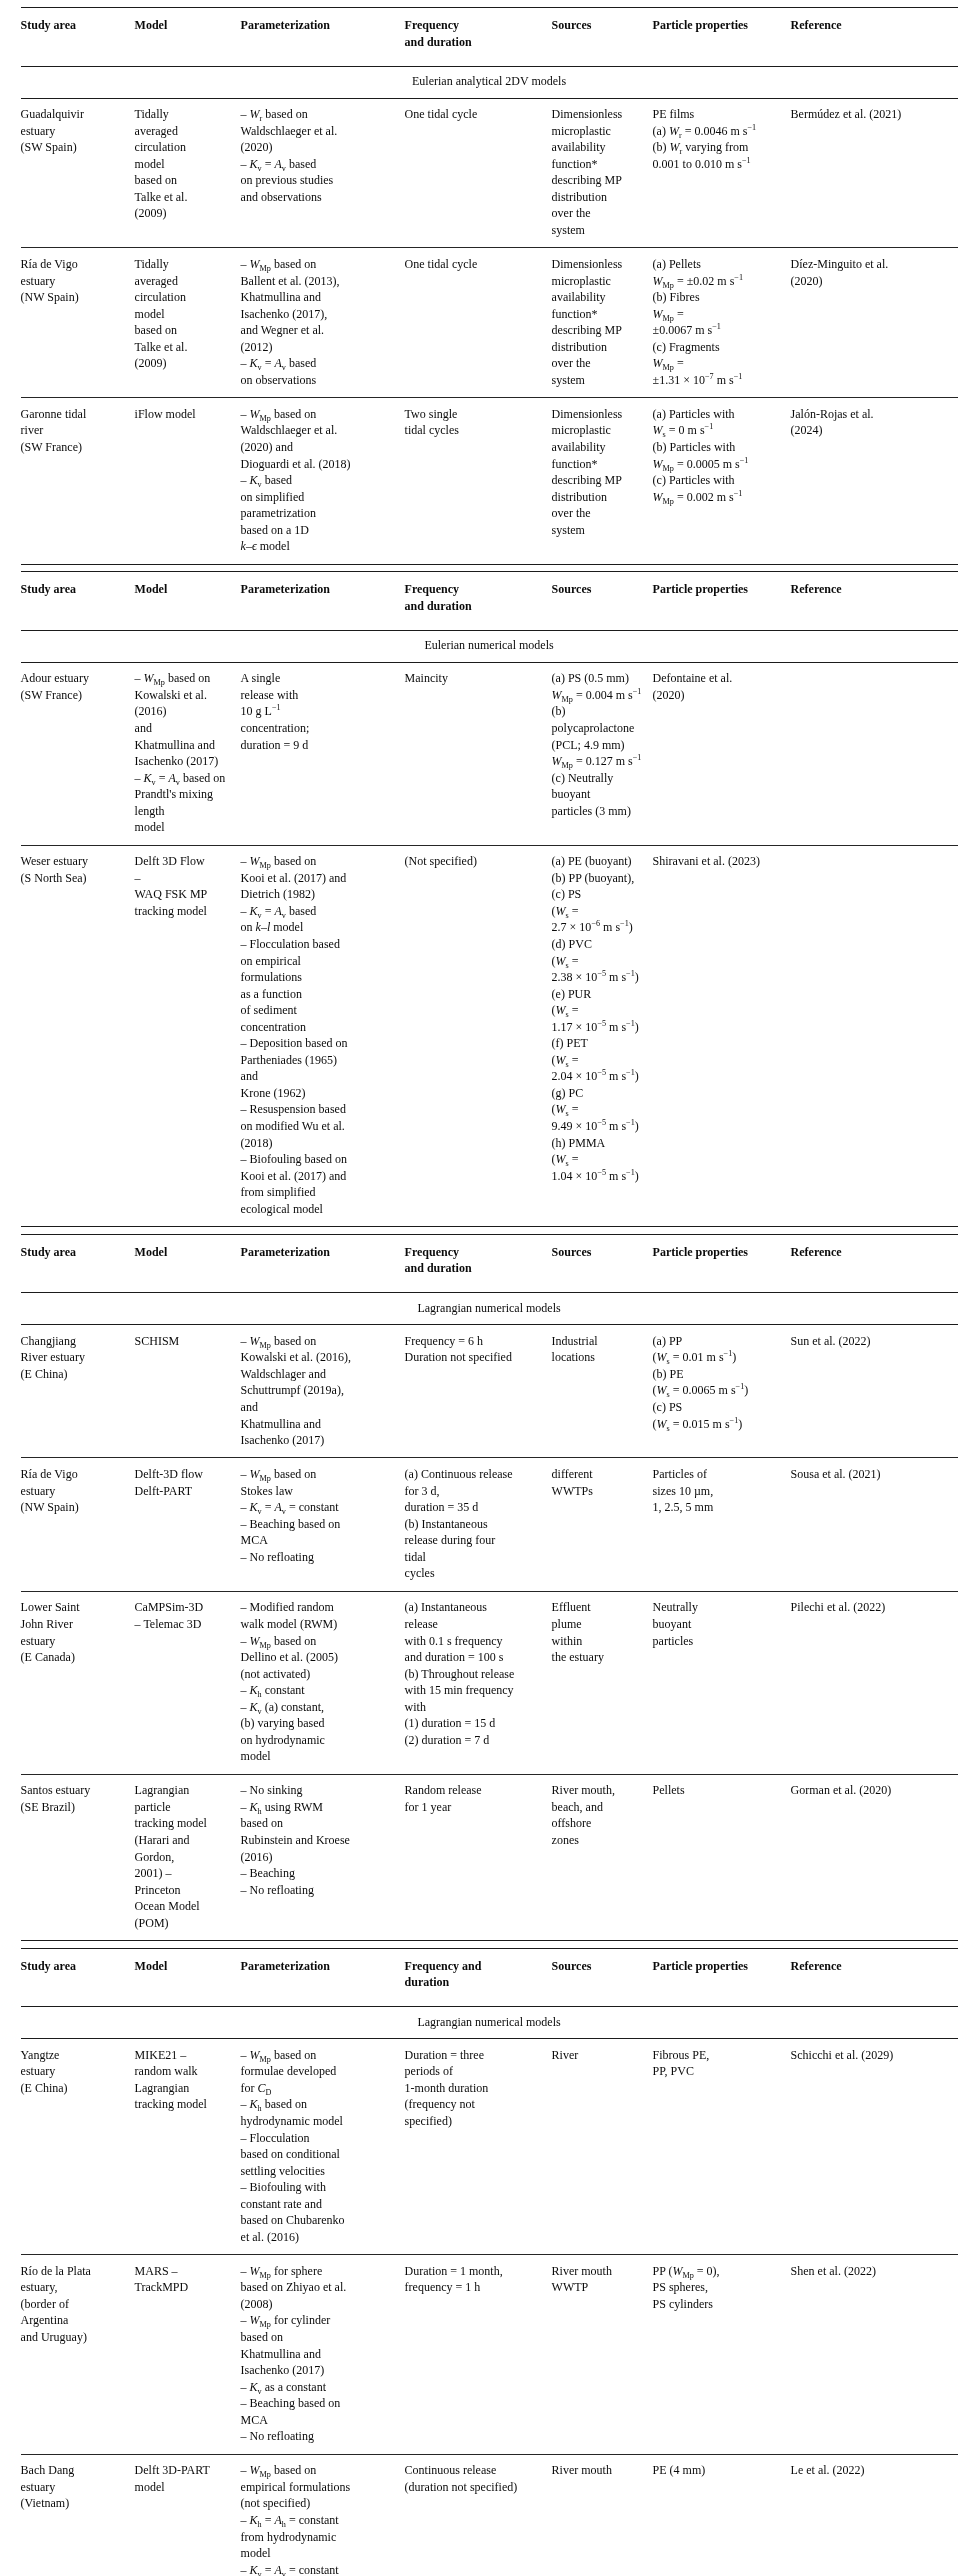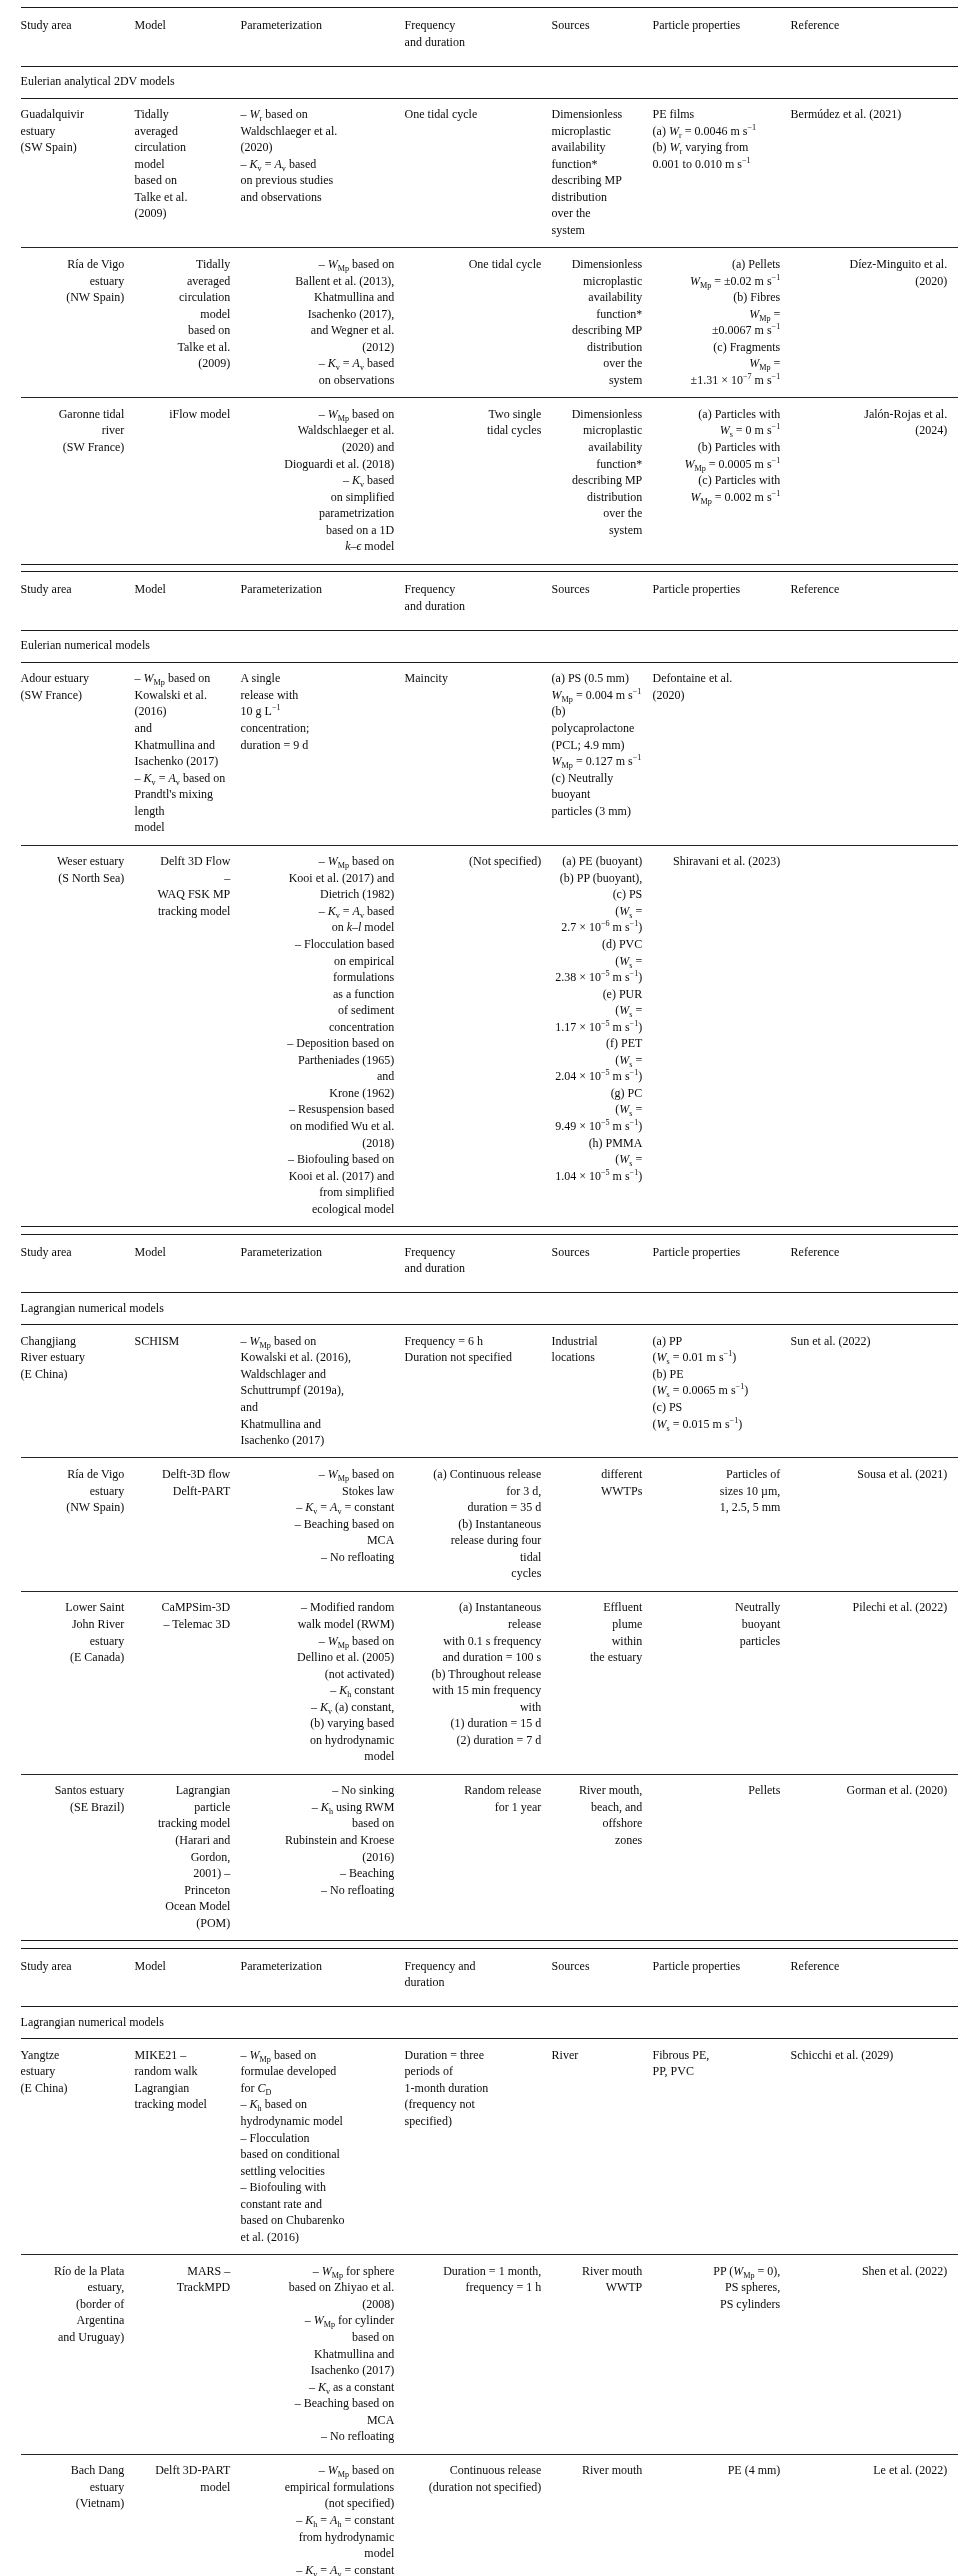--- a/index.html
+++ b/index.html
@@ -20,27 +20,28 @@
     margin-bottom:6.7px;
   }
   .row{
     display:grid;
     grid-template-columns:114px 106px 164px 147px 101px 138px 1fr;
   }
   .cell{
     padding:7.7px 10.3px 8.8px 0;
     overflow-wrap:break-word;
   }
-  .header-row{border-bottom:1px solid #1b1b1b;}
+  .header-row{border-bottom:1px solid #1b1b1b;font-weight:bold;}
   .header-row .cell{padding-top:8.8px;padding-bottom:15.5px;}
   .section-row{
     border-bottom:0.9px solid #1b1b1b;
     padding:6.7px 0 7.7px;
-  }
-  .data-row + .data-row{border-top:0.7px solid #262626;text-align:right;}
+    text-align:center;
+  }
+  .data-row + .data-row{border-top:0.7px solid #262626;}
   sub{font-size:68%;line-height:0;}
   sup{font-size:68%;line-height:0;}
   .table-end{border-top:1.3px solid #1b1b1b;margin-top:-3.1px;height:0;}
 </style>
 </head>
 <body>
 
 <div class="page">
   <div id="table-root">
       <div class="block">

